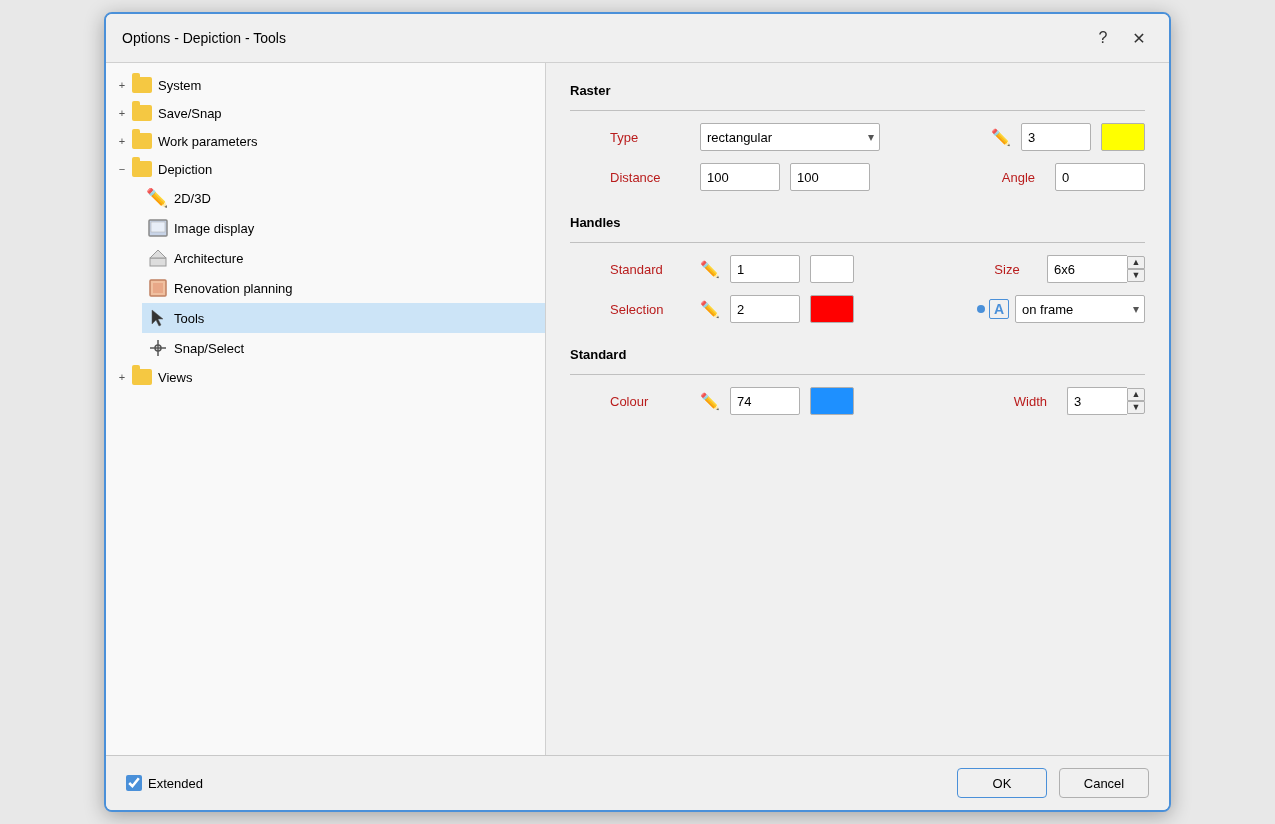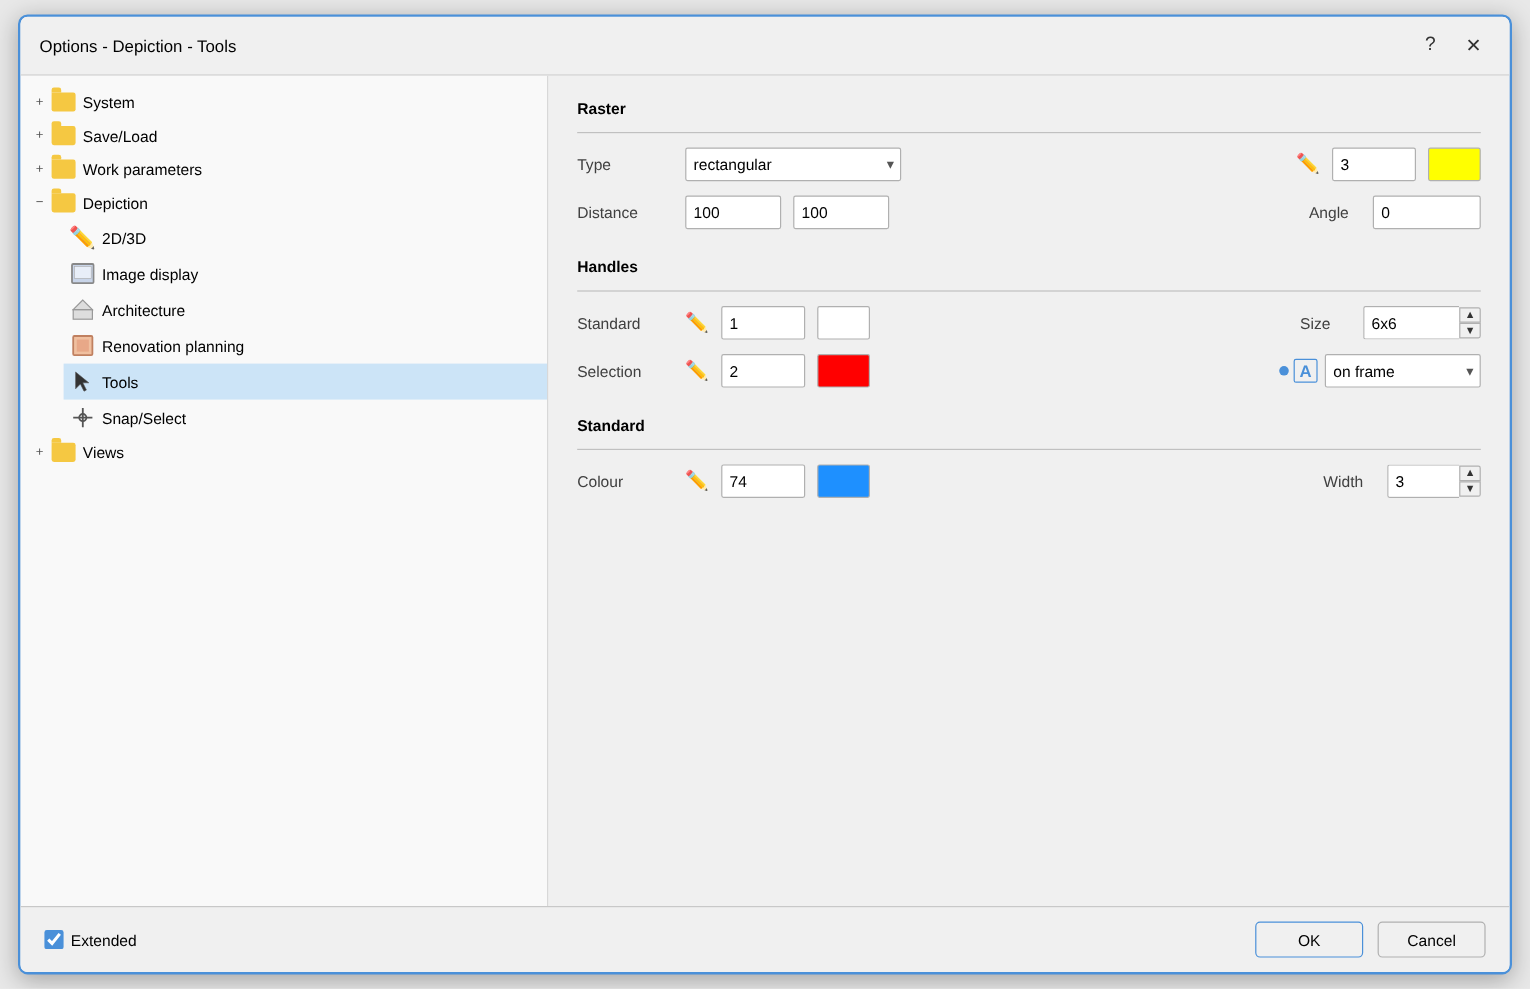--- a/index.html
+++ b/index.html
@@ -7,21 +7,21 @@
       font-family: 'Segoe UI', Arial, sans-serif;
       font-size: 13px;
       background: #e8e8e8;
       display: flex;
       justify-content: center;
       align-items: center;
       width: 1275px;
       height: 824px;
     }
     .dialog {
-      width: 1245px;
+      width: 1067px;
       height: 800px;
       background: #f0f0f0;
       border: 2px solid #4a90d9;
       border-radius: 8px;
       display: flex;
       flex-direction: column;
       overflow: hidden;
       box-shadow: 0 4px 20px rgba(0,0,0,0.3);
     }
     .title-bar {
@@ -145,22 +145,23 @@
       margin-bottom: 12px;
     }
     .form-row {
       display: flex;
       align-items: center;
       margin-bottom: 12px;
       gap: 10px;
     }
     .form-label {
       font-size: 13px;
-      color: #404040;
+      color: #b91c1c;
       min-width: 80px;
+      margin-left: 40px;
     }
     .form-input {
       height: 28px;
       border: 1px solid #b0b0b0;
       background: #fff;
       padding: 2px 6px;
       font-size: 13px;
       border-radius: 2px;
       outline: none;
     }
@@ -316,21 +317,21 @@
           <div class="folder-icon"></div>
         </span>
         <span class="tree-label">System</span>
       </div>
 
       <div class="tree-item">
         <span class="tree-expand">+</span>
         <span class="tree-icon">
           <div class="folder-icon"></div>
         </span>
-        <span class="tree-label">Save/Load</span>
+        <span class="tree-label">Save/Snap</span>
       </div>
 
       <div class="tree-item">
         <span class="tree-expand">+</span>
         <span class="tree-icon">
           <div class="folder-icon"></div>
         </span>
         <span class="tree-label">Work parameters</span>
       </div>
 

